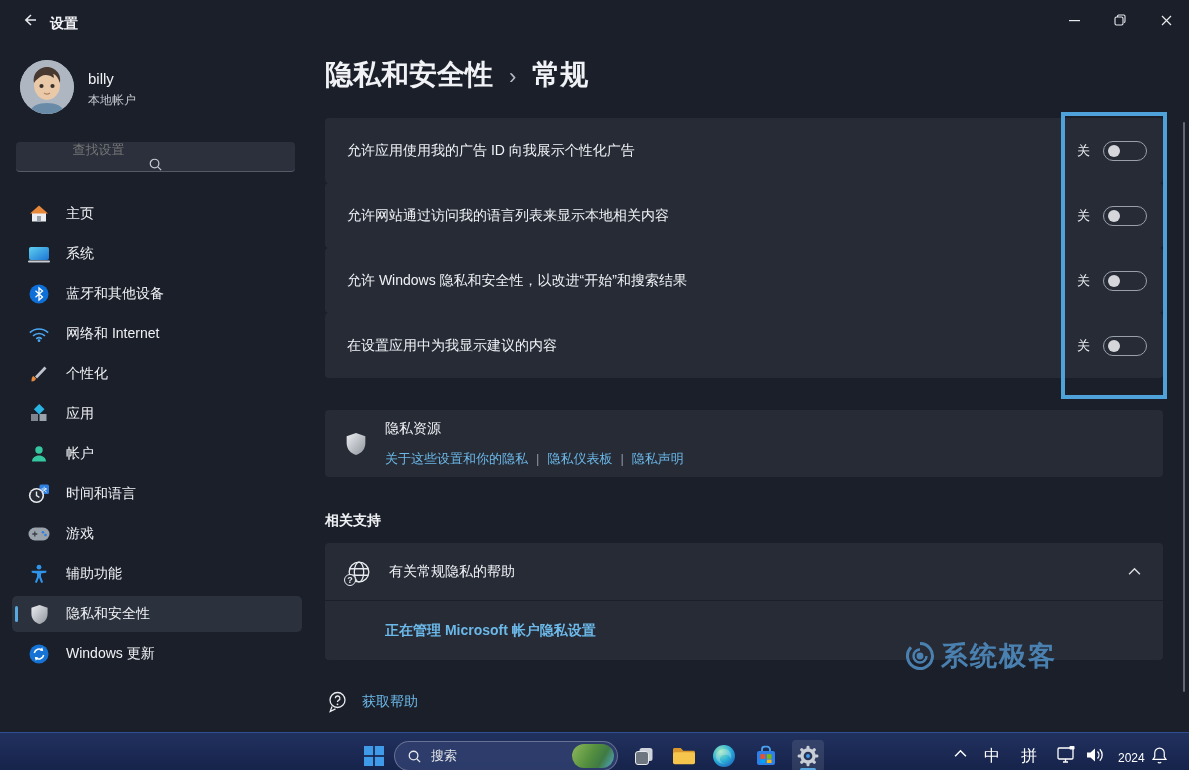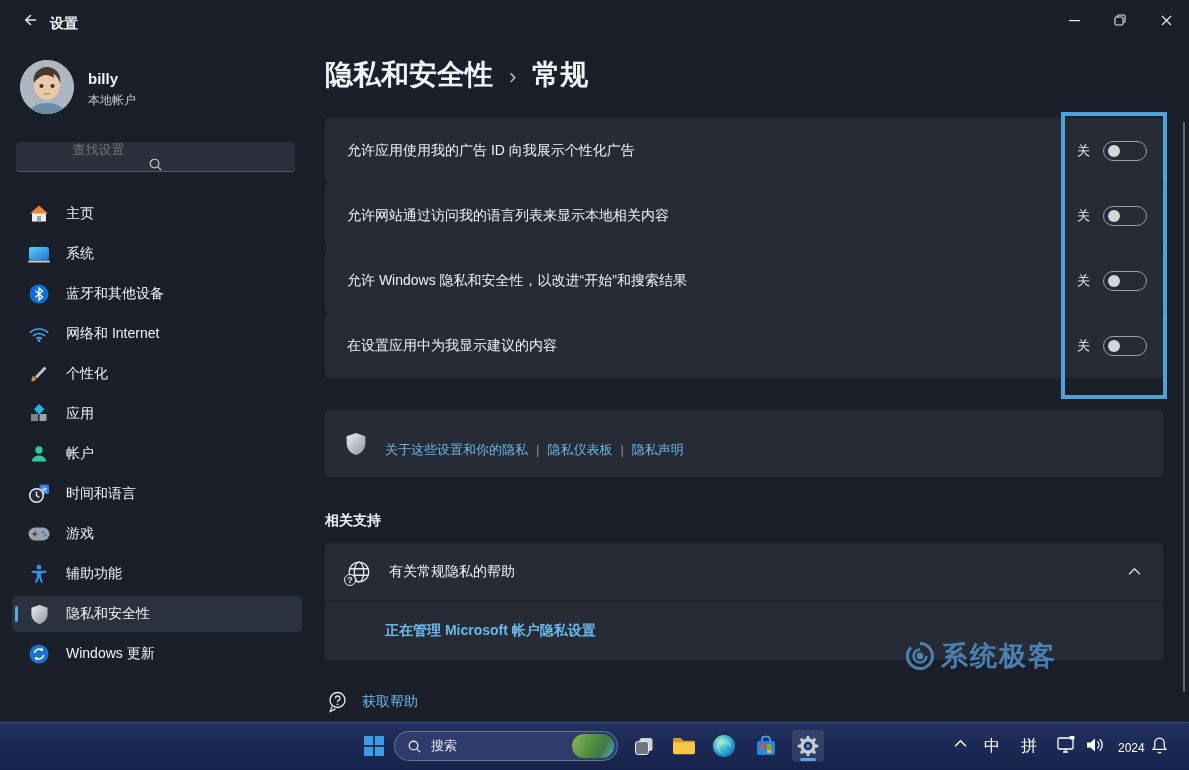--- a/index.html
+++ b/index.html
@@ -15,21 +15,21 @@
 
   
   .titlebar { position:absolute; top:0; left:0; right:0; height:40px; }
   .back-button { position:absolute; left:14px; top:7px; width:32px; height:26px; display:flex; align-items:center; justify-content:center; border-radius:4px; cursor:pointer; }
   .app-title { position:absolute; left:50px; top:15px; font-size:14px; font-weight:bold; }
   .win-controls { position:absolute; right:0; top:0; display:flex; height:40px; }
   .win-btn { width:46px; height:40px; display:flex; align-items:center; justify-content:center; }
 
   
   .avatar { position:absolute; left:20px; top:60px; width:54px; height:54px; border-radius:50%; overflow:hidden; background:#aeb6c2; }
-  .user-name { position:absolute; left:88px; top:70px; font-size:15px; font-weight:bold; }
+  .user-name { position:absolute; left:88px; top:70px; font-size:15px; font-weight:normal; }
   .user-type { position:absolute; left:88px; top:92px; font-size:12px; color:#c5c9d0;text-align:center; }
   .search-box { position:absolute; left:16px; top:142px; width:279px; height:30px; background:#2b303c; border-radius:4px; border-bottom:1px solid #555b66; display:flex; align-items:center;flex-direction:column; }
   .search-box input { flex:1; height:100%; background:transparent; border:none; outline:none; color:#e8eaee; font-size:13px; padding-left:10px; font-family:inherit; }
   .search-box .sicon { padding:0 10px; }
 
   .nav { position:absolute; left:12px; top:196px; width:290px; }
   .nav-item { position:relative; height:36px; margin-bottom:4px; display:flex; align-items:center; gap:16px; padding-left:16px; border-radius:5px; cursor:pointer; }
   .nav-item.selected { background:#2b313d; }
   .accent-pill { position:absolute; left:3px; top:10px; width:3px; height:16px; border-radius:2px; background:#57aadf; }
   .nav-icon { width:22px; height:22px; display:flex; align-items:center; justify-content:center; flex:none; }
@@ -68,21 +68,21 @@
 
   .get-help { position:absolute; left:326px; top:690px; display:flex; align-items:center; gap:14px; cursor:pointer; }
   .get-help .gtext { color:#6cb8e8; }
 
   .scrollbar { position:absolute; right:4px; top:122px; width:2px; height:570px; background:rgba(160,163,170,.55); border-radius:1px; }
 
   .globe-wrap { position:relative; width:24px; height:24px; flex:none; }
   .q-badge { position:absolute; left:-3px; bottom:-2px; width:12px; height:12px; border-radius:50%; background:#262b36; color:#e8eaee; font-size:9px; font-weight:bold; display:flex; align-items:center; justify-content:center; border:1px solid #e8eaee; }
 
   
-  .taskbar { position:absolute; left:0; bottom:0; width:100%; height:48px; background:linear-gradient(180deg,#21315e 0%,#16234b 100%); border-top:1px solid #2e4f94; }
+  .taskbar { position:absolute; left:0; bottom:0; width:100%; height:38px; background:linear-gradient(180deg,#21315e 0%,#16234b 100%); border-top:1px solid #2e4f94; }
   .start-button { position:absolute; left:358px; top:7px; width:32px; height:32px; display:flex; align-items:center; justify-content:center; border-radius:4px; cursor:pointer; }
   .tb-search { position:absolute; left:394px; top:8px; width:224px; height:30px; border-radius:15px; background:rgba(47,62,109,.92); border:1px solid rgba(255,255,255,.28); display:flex; align-items:center; gap:9px; padding:0 3px 0 12px; font-size:13px; color:#e6e8ec; cursor:pointer; }
   .tb-search .thumb { margin-left:auto; width:42px; height:24px; border-radius:12px; background:linear-gradient(120deg,#8fb85c 0%,#55903f 45%,#3f7a44 70%,#56aacB 100%); }
   .tb-icon { position:absolute; top:7px; width:32px; height:32px; display:flex; align-items:center; justify-content:center; border-radius:4px; cursor:pointer; }
   .tb-icon.active { background:rgba(255,255,255,.10); }
   .active-underline { position:absolute; bottom:1px; left:8px; width:16px; height:3px; border-radius:2px; background:#58a6e0; }
   .tray-text { position:absolute; color:#ffffff; cursor:pointer; }
   .tray-icon { position:absolute; cursor:pointer; }
 </style>
 </head>
@@ -343,20 +343,21 @@
 
   <div class="highlight-box"></div>
 
   <div class="privacy-card">
     <span>
       <svg width="22" height="26" viewBox="0 0 20 22">
           <path d="M10 1 18.5 4v6.2c0 5.8-3.7 9.4-8.5 10.8C5.2 19.6 1.5 16 1.5 10.2V4z" fill="url(#gShield)"></path>
         </svg>
     </span>
     <div class="pbody">
+      <div class="privacy-title">隐私资源</div>
       <div class="privacy-links">
         <span class="plink">关于这些设置和你的隐私</span>
         <span class="psep">|</span>
         <span class="plink">隐私仪表板</span>
         <span class="psep">|</span>
         <span class="plink">隐私声明</span>
       </div>
     </div>
   </div>
 

